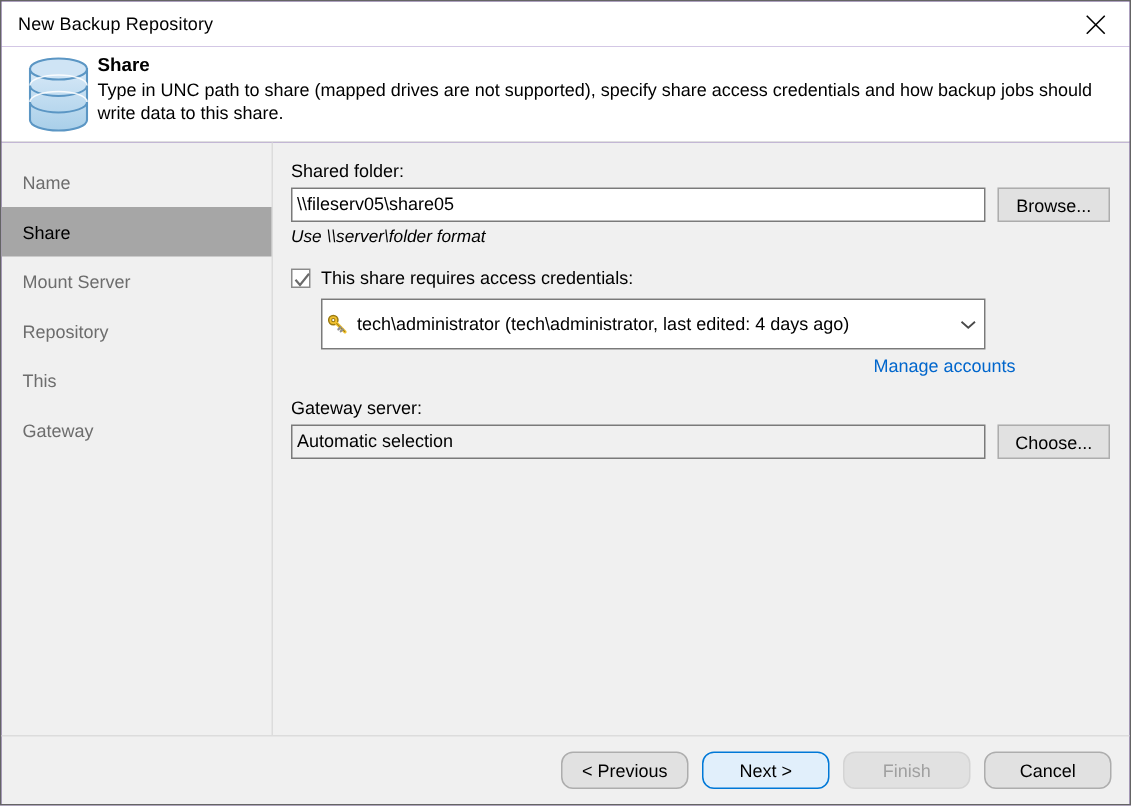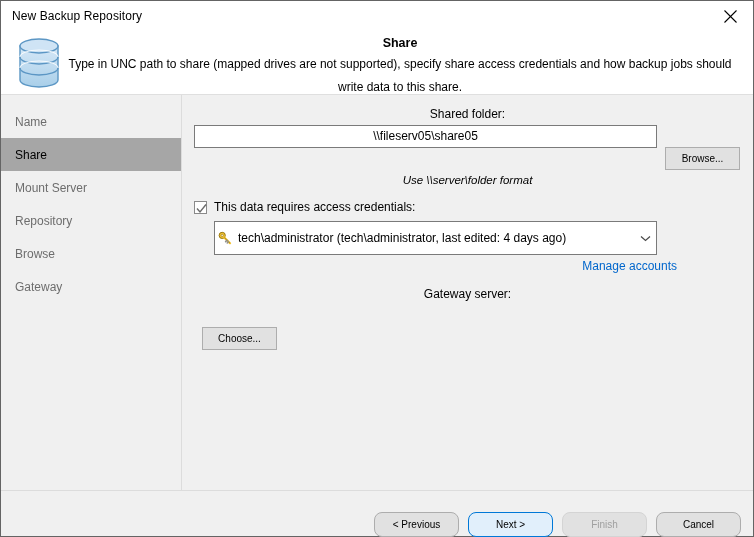--- a/index.html
+++ b/index.html
@@ -14,21 +14,20 @@
     background: #f0f0f0;
     overflow: hidden;
   }
   .window {
     position: relative;
     width: 754px; height: 537px;
     background: #4c1d95;
     border: 1px solid #646464;
     display: flex;
     flex-direction: column;
-    text-align: center;
   }
 
   
   .titlebar {
     height: 30px;
     min-height: 30px;
     background: #ffffff;
     display: flex;
     align-items: center;
     position: relative;
@@ -67,21 +66,21 @@
   }
   .header-text { padding-top: 3px; padding-right: 16px; }
   .header-title {
     font-size: 12.5px;
     font-weight: bold;
     margin: 0 0 3px 0;
     line-height: 14px;
   }
   .header-desc {
     font-size: 12px;
-    line-height: 23px;
+    line-height: 15px;
     margin: 0;
     max-width: 670px;
   }
 
   
   .body {
     flex: 1;
     display: flex;
     min-height: 0;
     border-top: 1px solid #dfdfdf;
@@ -136,29 +135,28 @@
   .textbox.readonly {
     background: #f0f0f0;
     border: 1px solid #7a7a7a;
   }
 
   .btn {
     height: 23px;
     min-width: 75px;
     background: #e1e1e1;
     border: 1px solid #adadad;
-    font-size: 10px;
+    font-size: 12px;
     color: #000;
     display: flex;
     align-items: center;
     justify-content: center;
     cursor: default;
     user-select: none;
     font-family: "Liberation Sans", sans-serif;
-    margin-top: 22px;
   }
 
   .hint {
     font-size: 11.5px;
     font-style: italic;
     margin-top: 4px;
     color: #000;
   }
 
   .checkrow {
@@ -286,21 +284,21 @@
       <div class="nav-item active">
         <span>Share</span>
       </div>
       <div class="nav-item">
         <span>Mount Server</span>
       </div>
       <div class="nav-item">
         <span>Repository</span>
       </div>
       <div class="nav-item">
-        <span>Browse</span>
+        <span>This</span>
       </div>
       <div class="nav-item">
         <span>Gateway</span>
       </div>
     </div>
 
     <div class="main">
 
       <div class="field-label">Shared folder:</div>
       <div class="row">
@@ -308,21 +306,21 @@
         <div class="btn" style="margin-left:8px;">Browse...</div>
       </div>
       <div class="hint">Use \\server\folder format</div>
 
       <div class="checkrow">
         <span class="checkbox">
           <svg width="11" height="11" viewBox="0 0 11 11">
             <polyline points="1,5.5 4,9 10,1.5" fill="none" stroke="#6b6b6b" stroke-width="1.4"></polyline>
           </svg>
         </span>
-        <span class="checkrow-label">This data requires access credentials:</span>
+        <span class="checkrow-label">This share requires access credentials:</span>
       </div>
 
       <div class="row" style="margin-top:7px; margin-left:20px;">
         <div class="combo" style="width:443px;">
           <span class="key-icon">
             <svg width="14" height="14" viewBox="0 0 14 14">
               <circle cx="4.2" cy="4.4" r="3.1" fill="#f2c230" stroke="#9a7a12" stroke-width="1"></circle>
               <circle cx="4.2" cy="4.4" r="1.1" fill="#ffffff" stroke="#9a7a12" stroke-width="0.7"></circle>
               <path d="M6.3 6.5 L12 12.2" stroke="#f2c230" stroke-width="2.2" stroke-linecap="round"></path>
               <path d="M6.3 6.5 L12 12.2" stroke="#9a7a12" stroke-width="0.7" fill="none"></path>
@@ -338,20 +336,21 @@
           </span>
         </div>
       </div>
 
       <div class="link-wrap" style="margin-left:20px;">
         <a class="link" href="#">Manage accounts</a>
       </div>
 
       <div class="field-label" style="margin-top:14px;">Gateway server:</div>
       <div class="row">
+        <div class="textbox readonly" style="width:463px;">Automatic selection</div>
         <div class="btn" style="margin-left:8px;">Choose...</div>
       </div>
 
     </div>
   </div>
 
   <div class="footer">
     <div class="btn">&lt; Previous</div>
     <div class="btn default">Next &gt;</div>
     <div class="btn disabled">Finish</div>

